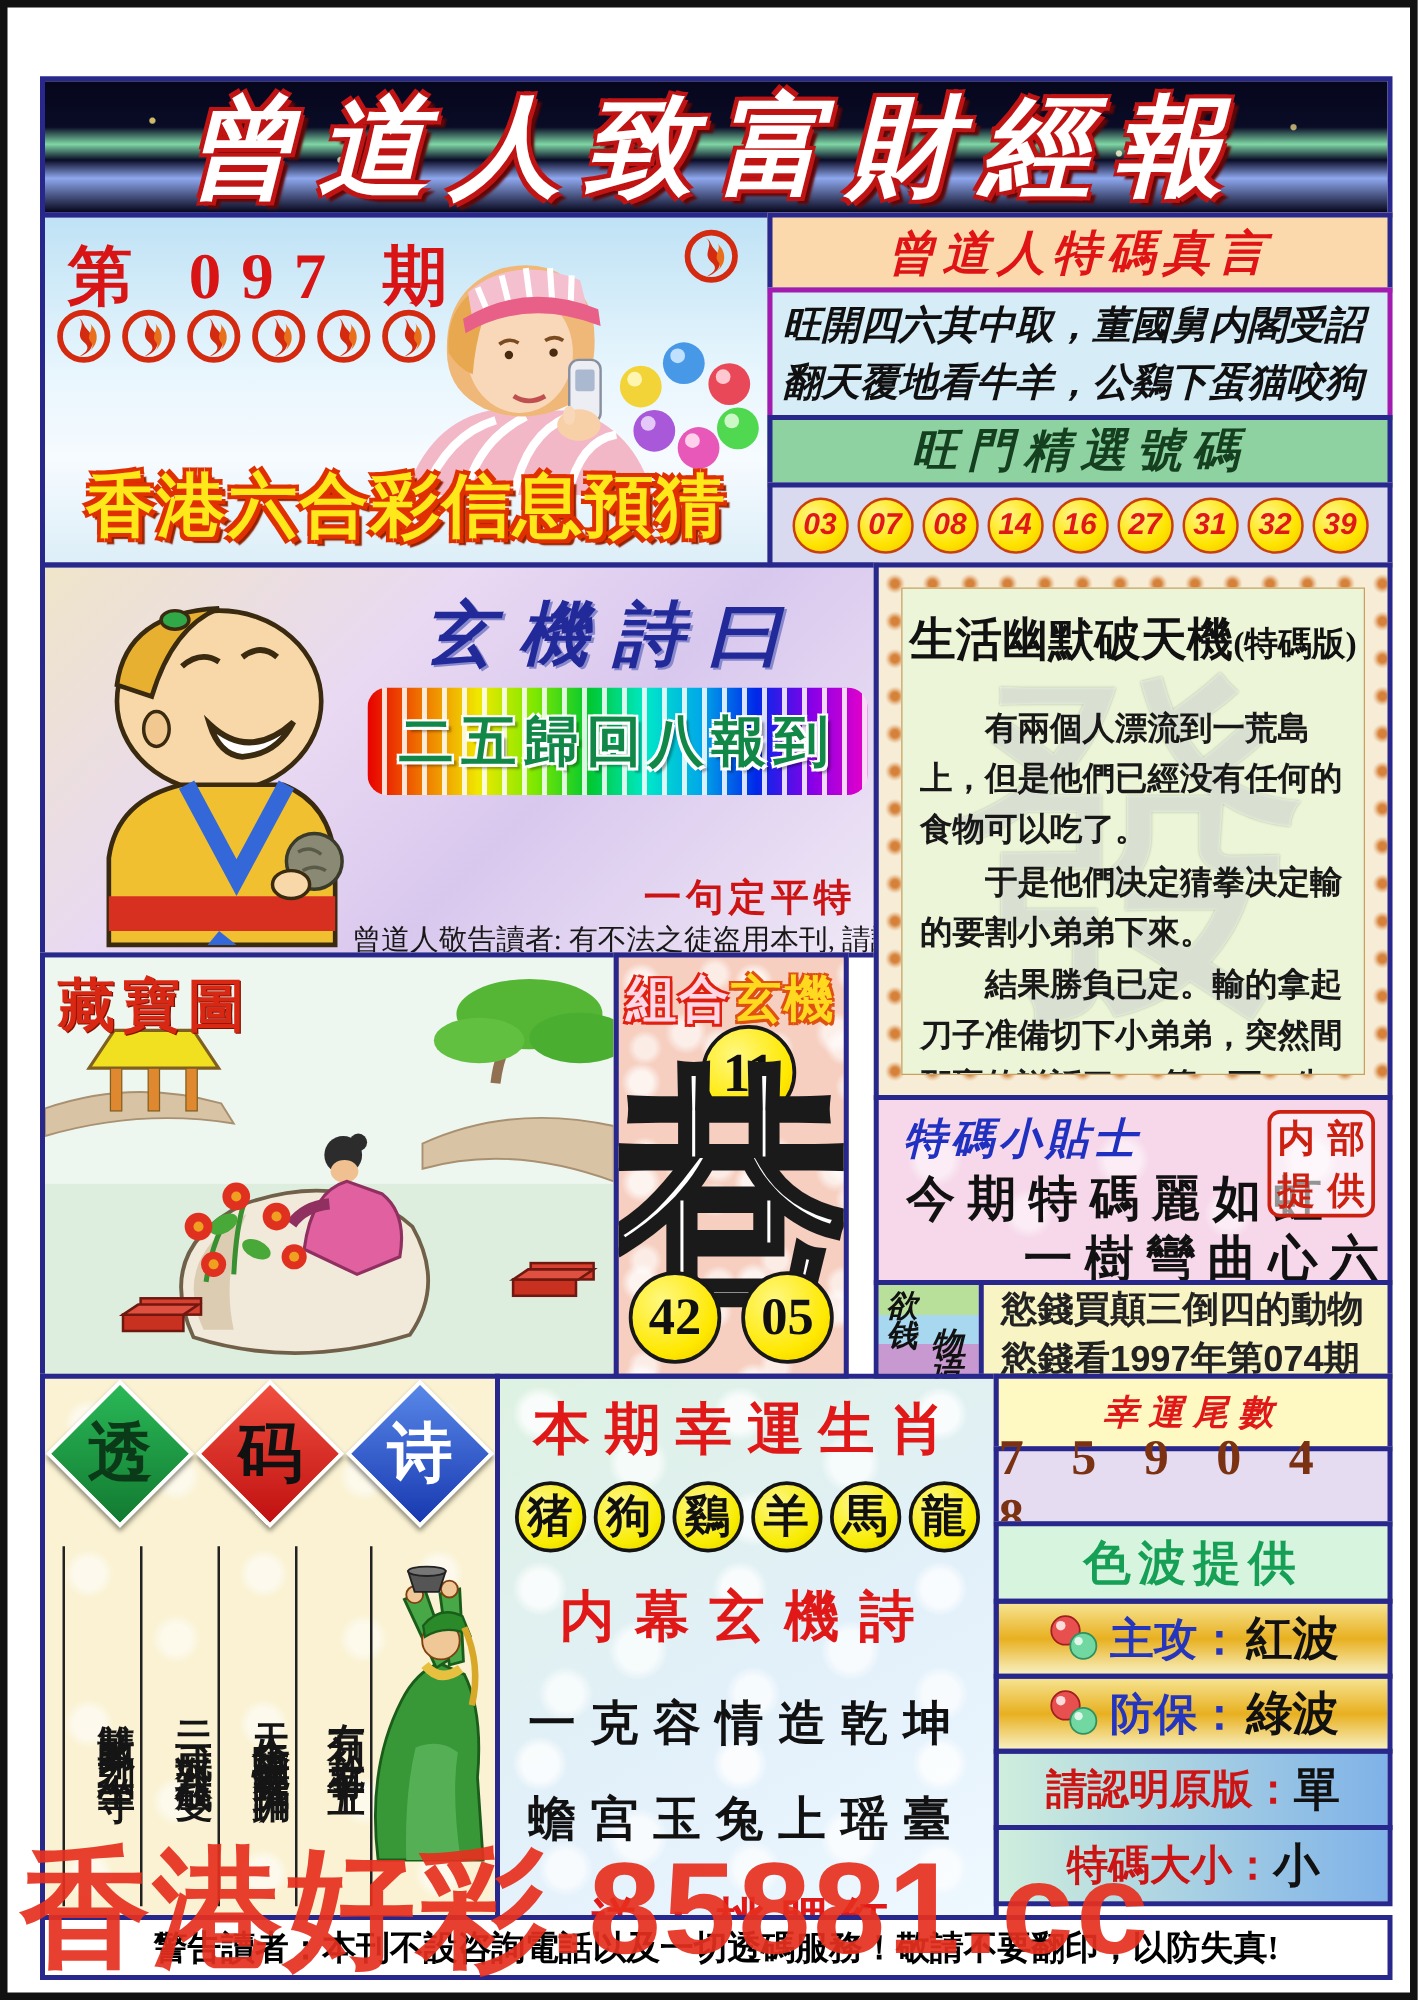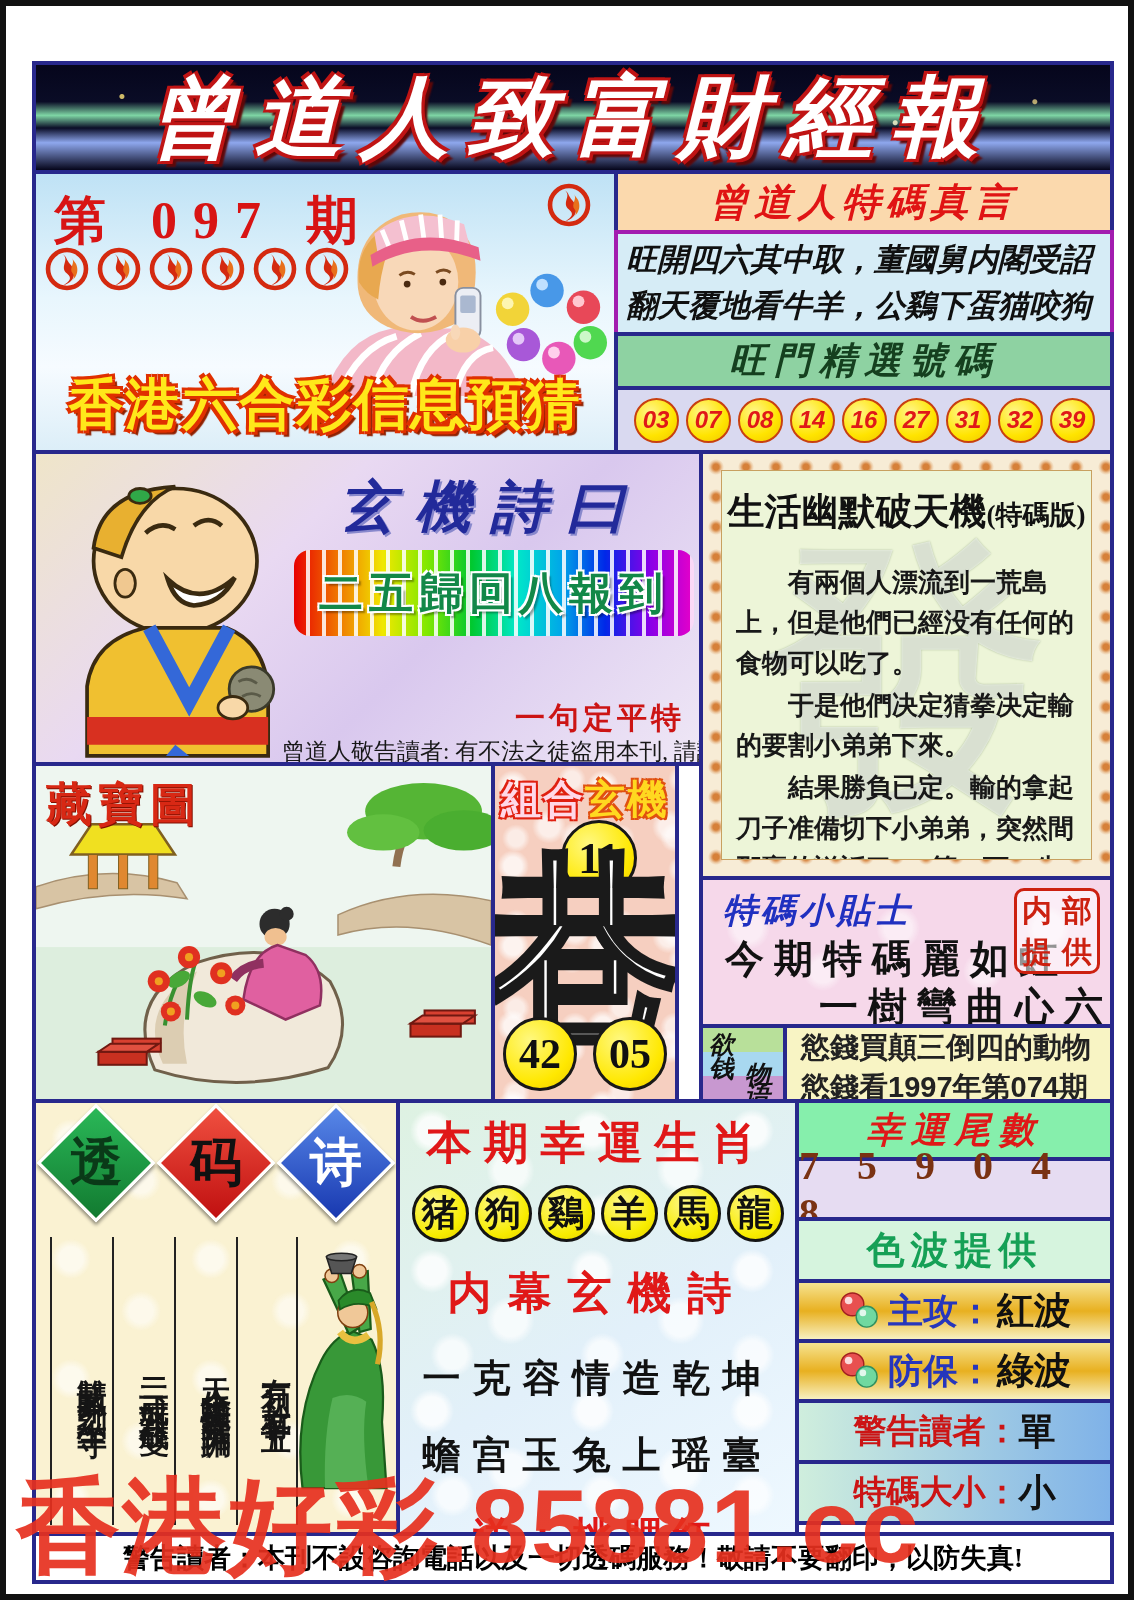--- a/index.html
+++ b/index.html
@@ -274,21 +274,21 @@
   }
   .lucky-inner-title { margin-top:22px; font-size:44px; font-weight:bold; color:#e01818; letter-spacing:16px; white-space:nowrap; }
   .lucky-poem1 { margin-top:30px; font-size:38px; font-weight:bold; color:#111; letter-spacing:12px; white-space:nowrap; }
   .lucky-poem2 { margin-top:26px; font-size:38px; font-weight:bold; color:#111; letter-spacing:12px; white-space:nowrap; }
   .lucky-gift { margin-top:28px; font-size:40px; font-weight:bold; color:#e01818; letter-spacing:10px; white-space:nowrap; }
 
   
   .stats-panel { left:789px; top:1093px; width:319px; height:437px; border:none; display:flex; flex-direction:column; }
   .stats-cell { border:4px solid #28288c; margin-top:-4px; display:flex; align-items:center; justify-content:center; }
   .stats-cell:first-child { margin-top:0; }
-  .cell-tail-header { height:62px; background:#86efac; font-size:36px; font-weight:bold; font-style:italic; color:#e01818; letter-spacing:8px; }
+  .cell-tail-header { height:62px; background:#fef9c3; font-size:28px; font-weight:bold; font-style:italic; color:#e01818; letter-spacing:8px; }
   .cell-tail-numbers { height:64px; background:#e6dcf2; font-family:"Liberation Serif", serif; font-size:40px; font-weight:bold; color:#7a3212; letter-spacing:14px; }
   .cell-wave-header { height:66px; background:#d6f4de; font-size:38px; font-weight:bold; color:#16a056; letter-spacing:6px; }
   .cell-gold { height:64px; background:linear-gradient(180deg,#f6e390,#e8b020 50%,#f8f0c0); gap:4px; }
   .cell-cool { height:65px; background:linear-gradient(90deg,#cfeedd,#7fb2e8); }
   .stat-label-blue { font-size:35px; font-weight:bold; color:#2636bc; white-space:nowrap; }
   .stat-label-red { font-size:33px; font-weight:bold; color:#cc1414; white-space:nowrap; }
   .stat-value { font-size:37px; font-weight:bold; color:#111; font-family:"Liberation Serif", serif; white-space:nowrap; }
   .ballpair { margin-right:2px; }
 
   
@@ -592,21 +592,21 @@
       <span class="stat-value">紅波</span>
     </div>
     <div class="stats-cell cell-gold">
       <svg class="ballpair" width="44" height="38" viewBox="0 0 46 40">
           <use href="#ballpair-sym"></use>
         </svg>
       <span class="stat-label-blue">防保：</span>
       <span class="stat-value">綠波</span>
     </div>
     <div class="stats-cell cell-cool">
-      <span class="stat-label-red">警告讀者：</span>
+      <span class="stat-label-red">請認明原版：</span>
       <span class="stat-value">單</span>
     </div>
     <div class="stats-cell cell-cool">
       <span class="stat-label-red">特碼大小：</span>
       <span class="stat-value">小</span>
     </div>
   </div>
 
   <div class="box warning-strip">
     <div class="warning-text">警告讀者：本刊不設咨詢電話以及一切透碼服務！敬請不要翻印，以防失真!</div>

